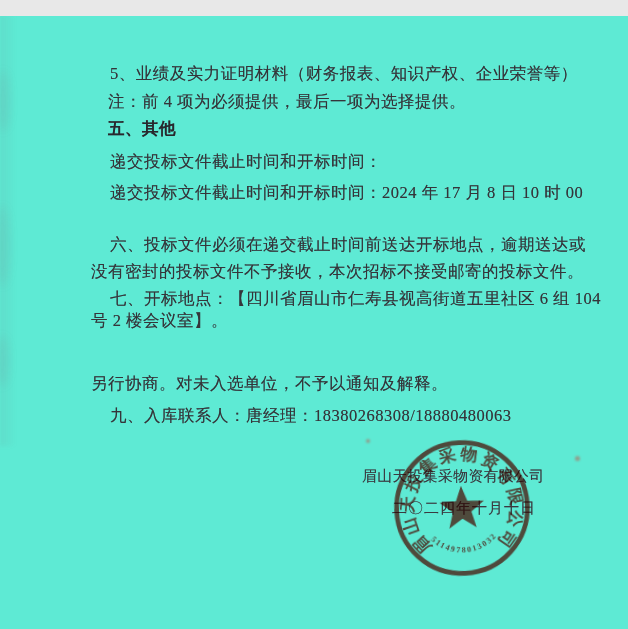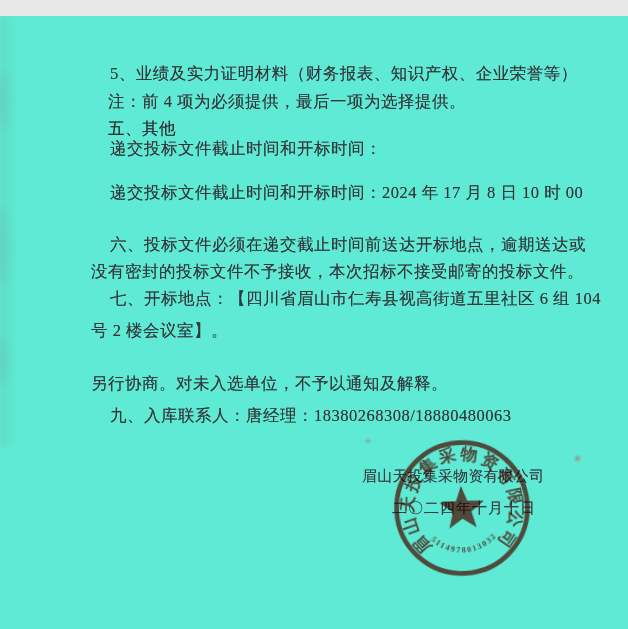--- a/index.html
+++ b/index.html
@@ -37,21 +37,21 @@
   .red-speck.r2{left:575px;top:440px;width:5px;height:5px;}
 
   .doc-line{
     position:absolute;
     white-space:nowrap;
     font-size:16.5px;
     letter-spacing:0.5px;
     color:#35353a;
     text-shadow:0 0 0.4px rgba(55,55,60,0.55);
   }
-  .doc-line.bold{font-weight:normal;color:#28282d;}
+  .doc-line.bold{font-weight:bold;color:#28282d;}
 
   .sig-line{
     position:absolute;
     white-space:nowrap;
     color:#3a3a40;
     text-shadow:0 0 0.4px rgba(55,55,60,0.5);
   }
   .sig-company{left:362px;top:451px;font-size:14.8px;letter-spacing:0.4px;}
   .sig-date{left:392px;top:483px;font-size:15px;letter-spacing:1px;}
 
@@ -82,26 +82,26 @@
   <div class="scan-edge-left"></div>
   <div class="scan-smudge s1"></div>
   <div class="scan-smudge s2"></div>
   <div class="scan-smudge s3"></div>
   <div class="red-speck r1"></div>
   <div class="red-speck r2"></div>
 
   <div class="doc-line" style="left:110px;top:47px">5、业绩及实力证明材料（财务报表、知识产权、企业荣誉等）</div>
   <div class="doc-line" style="left:108px;top:75px">注：前 4 项为必须提供，最后一项为选择提供。</div>
   <div class="doc-line bold" style="left:108px;top:102px">五、其他</div>
-  <div class="doc-line" style="left:110px;top:122px">递交投标文件截止时间和开标时间：</div>
+  <div class="doc-line" style="left:110px;top:135px">递交投标文件截止时间和开标时间：</div>
   <div class="doc-line" style="left:110px;top:166px">递交投标文件截止时间和开标时间：2024 年 17 月 8 日 10 时 00</div>
   <div class="doc-line" style="left:91px;top:245px">没有密封的投标文件不予接收，本次招标不接受邮寄的投标文件。</div>
   <div class="doc-line" style="left:110px;top:218px">六、投标文件必须在递交截止时间前送达开标地点，逾期送达或</div>
   <div class="doc-line" style="left:110px;top:272px">七、开标地点：【四川省眉山市仁寿县视高街道五里社区 6 组 104</div>
-  <div class="doc-line" style="left:91px;top:304px">号 2 楼会议室】。</div>
+  <div class="doc-line" style="left:91px;top:294px">号 2 楼会议室】。</div>
   <div class="doc-line" style="left:91px;top:357px">另行协商。对未入选单位，不予以通知及解释。</div>
   <div class="doc-line" style="left:110px;top:389px">九、入库联系人：唐经理：18380268308/18880480063</div>
 
   <div class="sig-line sig-company">眉山天投集采物资有限公司</div>
   <div class="sig-line sig-date">二〇二四年十月十日</div>
 
   <div class="seal">
     <svg viewBox="0 0 142 142" xmlns="http://www.w3.org/2000/svg">
       <defs>
         <path id="arcTop" d="M40.1,107.8 A48,48 0 1 1 101.9,107.8" fill="none"></path>

